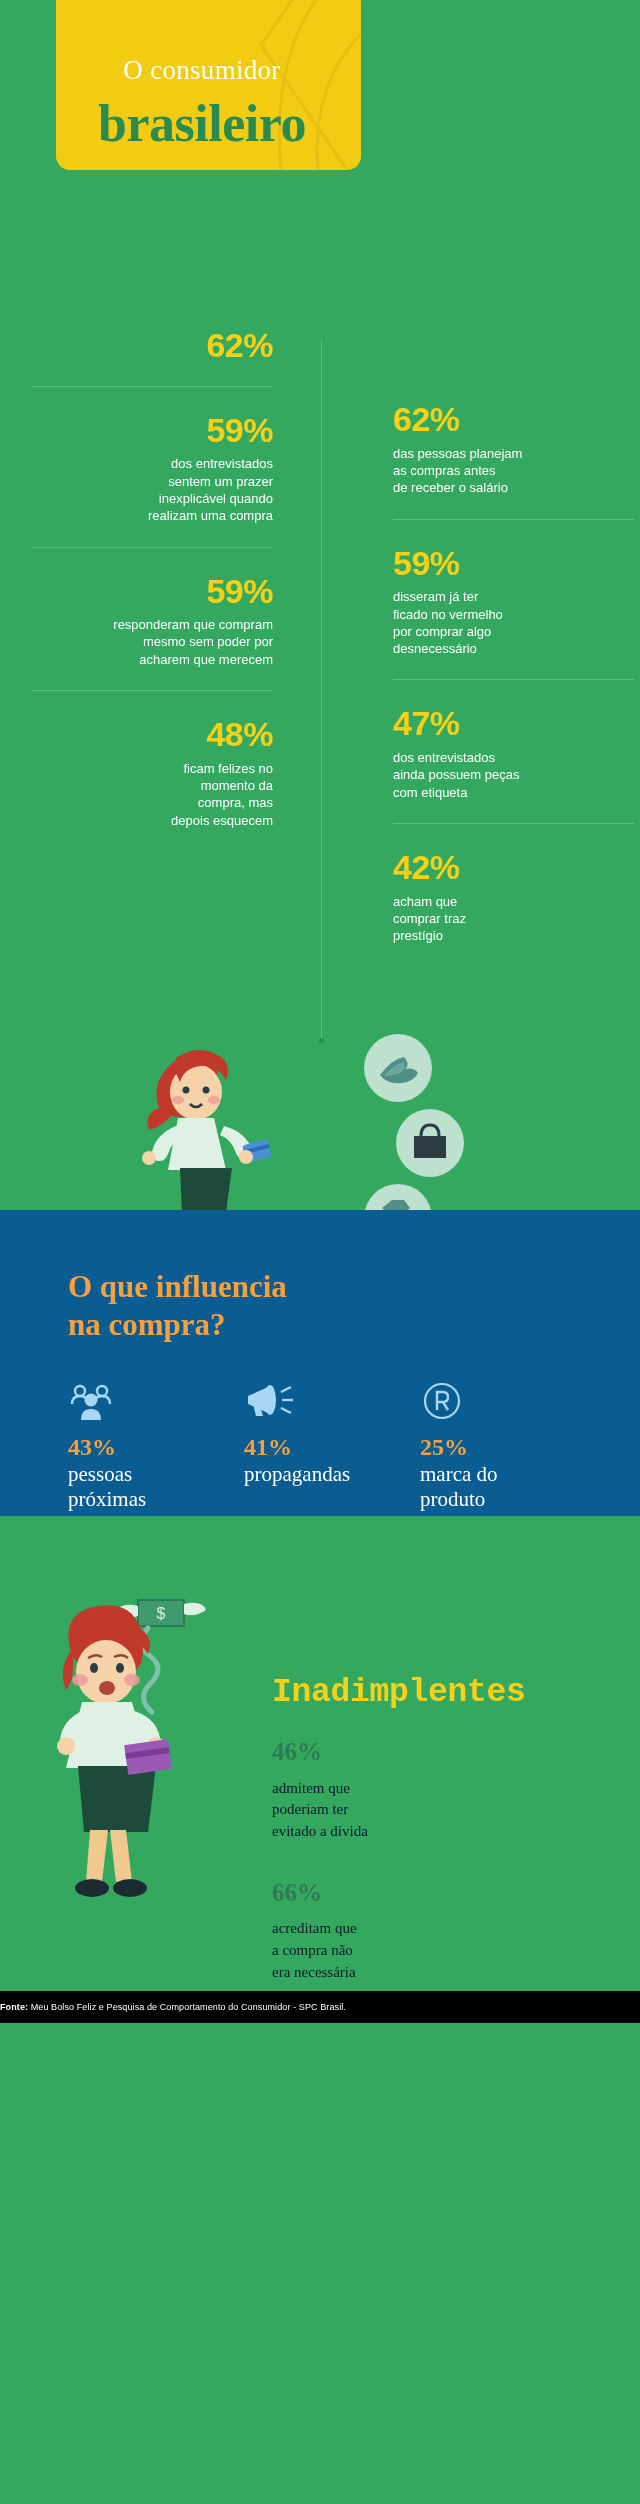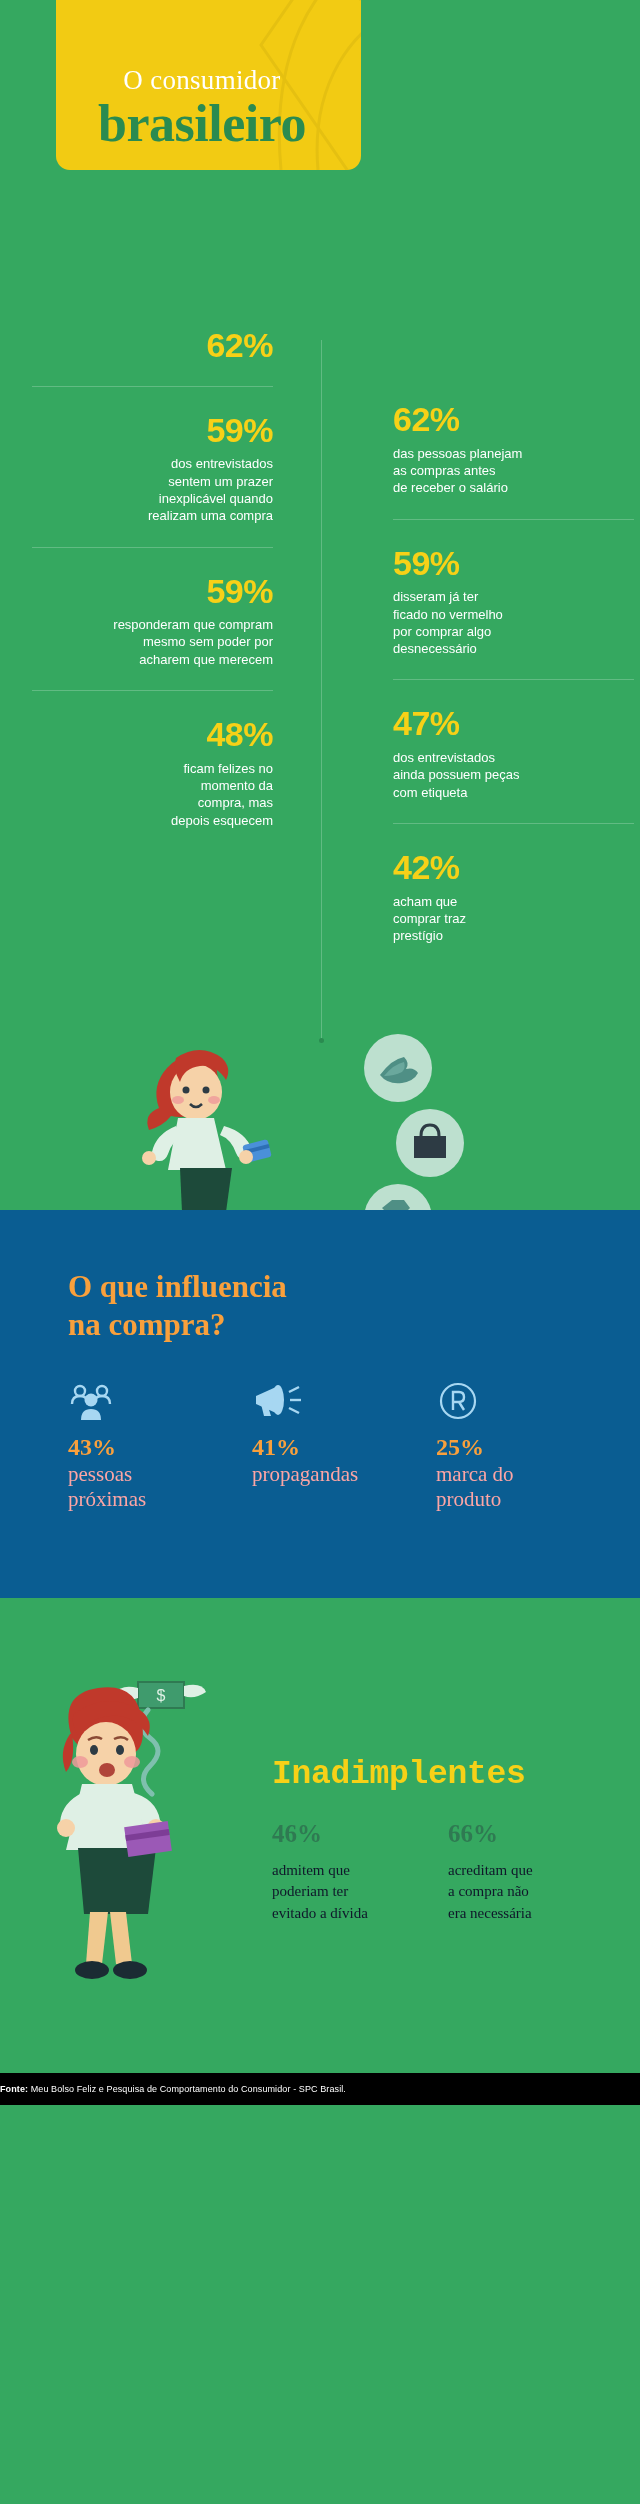--- a/index.html
+++ b/index.html
@@ -48,21 +48,21 @@
     letter-spacing: .3px;
     line-height: 1.1;
   }
   .header-line2 {
     font-family: "Liberation Serif", serif;
     font-weight: bold;
     font-size: 52px;
     color: #2a8b50;
     line-height: 1.05;
     letter-spacing: -.5px;
-    margin-top: 2px;
+    margin-top: 12px;
   }
 
   
   .stats-section {
     position: relative;
     background: #35a860;
     height: 870px;
   }
   .divider-v {
     position: absolute;
@@ -110,50 +110,50 @@
   }
   .stat:first-child .sep { display: none; }
 
   
   .illo1 { position: absolute; left: 0; top: 690px; width: 640px; height: 230px; }
 
   
   .blue-section {
     position: relative;
     background: #0a5d92;
-    height: 388px;
+    height: 306px;
     padding: 58px 0 0 68px;
   }
   .blue-title {
     font-family: "Liberation Serif", serif;
     font-weight: bold;
     font-size: 31px;
     color: #f9a03c;
     line-height: 1.22;
     max-width: 330px;
   }
   .influences {
     display: flex;
     margin-top: 36px;
-    gap: 12px;
+    gap: 4px;
   }
   .inf { width: 172px; }
   .inf-icon { height: 46px; color: #a7d7f2; }
   .inf-pct {
     font-family: "Liberation Serif", serif;
     font-weight: bold;
     font-size: 24px;
     color: #f9a03c;
     margin-top: 8px;
     line-height: 1.1;
   }
   .inf-label {
     font-family: "Liberation Serif", serif;
     font-size: 21px;
-    color: #fca5a5;
+    color: #ffffff;
     line-height: 1.18;
     margin-top: 2px;
   }
 
   
   .bottom-section {
     position: relative;
     background: #35a860;
     height: 475px;
   }
@@ -166,20 +166,21 @@
     font-size: 33px;
     color: #f7d117;
     letter-spacing: -.3px;
   }
   .inad-stats {
     position: absolute;
     left: 272px;
     top: 222px;
     display: flex;
     gap: 36px;
+    flex-direction: column;
   }
   .inad { width: 140px; }
   .inad-pct {
     font-family: "Liberation Serif", serif;
     font-weight: bold;
     font-size: 25px;
     color: #2f7a52;
     line-height: 1.1;
   }
   .inad-desc {

